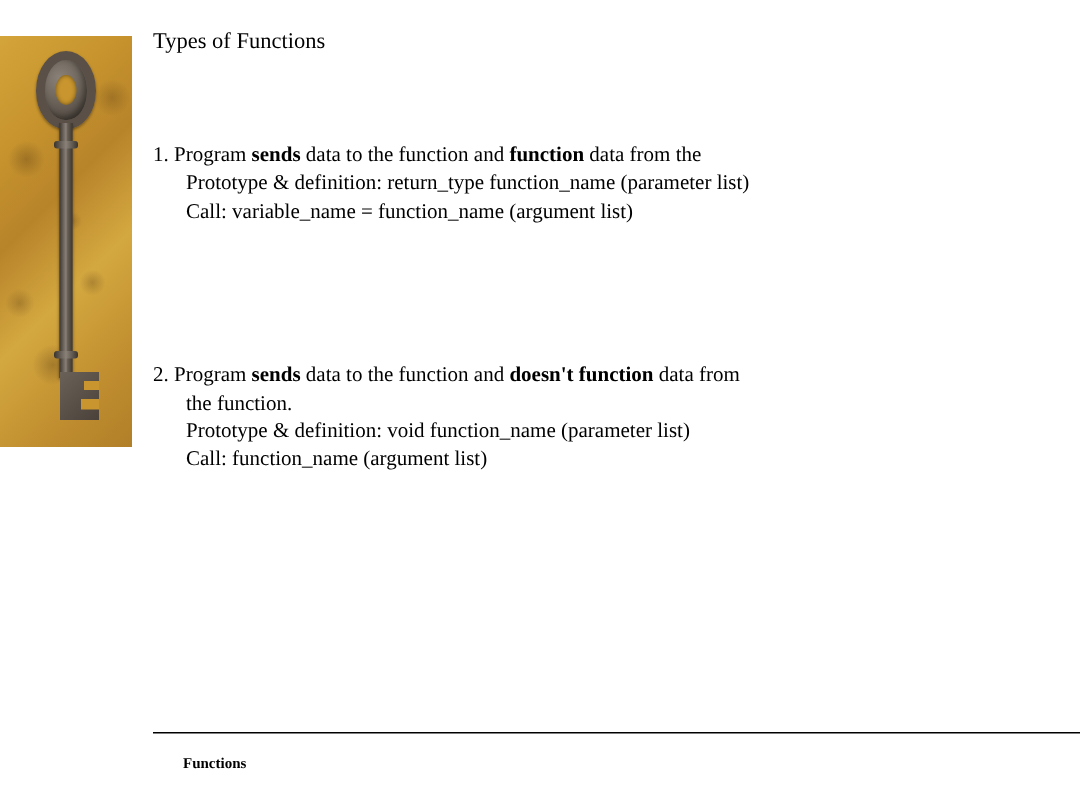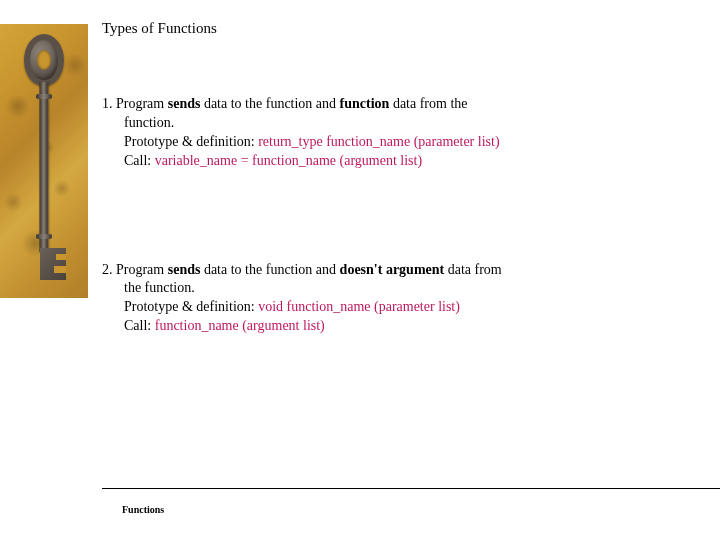--- a/index.html
+++ b/index.html
@@ -119,21 +119,21 @@
   .item {
     font-size: 14px;
     line-height: 1.35;
     margin-bottom: 90px;
   }
   .indent {
     padding-left: 22px;
   }
   .u { }
   .b { font-weight: bold; }
-  .green { color: #be185d; }
+  .green { color: #000000; }
   .footer-line {
     position: absolute;
     left: 102px;
     right: 0;
     top: 488px;
     border-top: 1px solid #000;
   }
   .footer-text {
     position: absolute;
     left: 122px;
@@ -155,32 +155,31 @@
   </div>
 </div>
 
 <div class="content">
   <div class="title">Types of Functions</div>
 
   <div class="item">
     <div>
       <span>1. Program </span><span class="b u">sends</span><span> data to the function and </span><span class="b u">function</span><span> data from the</span>
     </div>
-    <div class="indent">function.</div>
     <div class="indent">
       <span>Prototype &amp; definition: </span><span class="green">return_type function_name (parameter list)</span>
     </div>
     <div class="indent">
       <span>Call: </span><span class="green">variable_name = function_name (argument list)</span>
     </div>
   </div>
 
   <div class="item">
     <div>
-      <span>2. Program </span><span class="b u">sends</span><span> data to the function and </span><span class="b u">doesn't argument</span><span> data from</span>
+      <span>2. Program </span><span class="b u">sends</span><span> data to the function and </span><span class="b u">doesn't function</span><span> data from</span>
     </div>
     <div class="indent">the function.</div>
     <div class="indent">
       <span>Prototype &amp; definition: </span><span class="green">void function_name (parameter list)</span>
     </div>
     <div class="indent">
       <span>Call: </span><span class="green">function_name (argument list)</span>
     </div>
   </div>
 </div>

